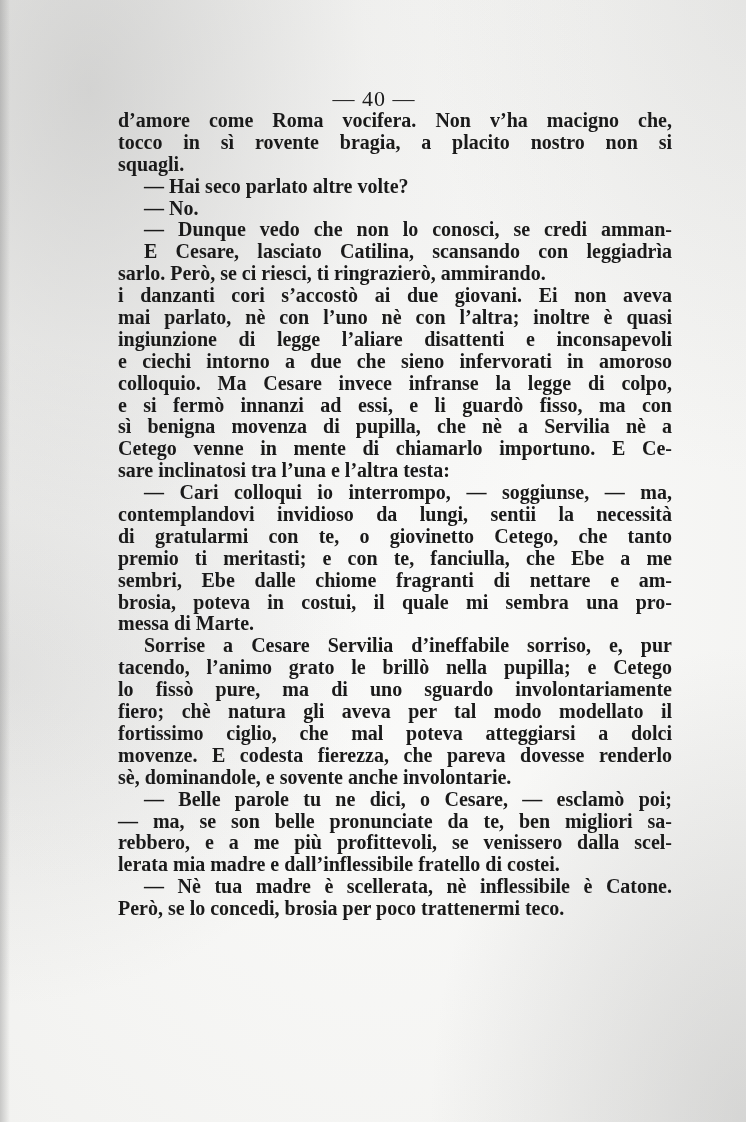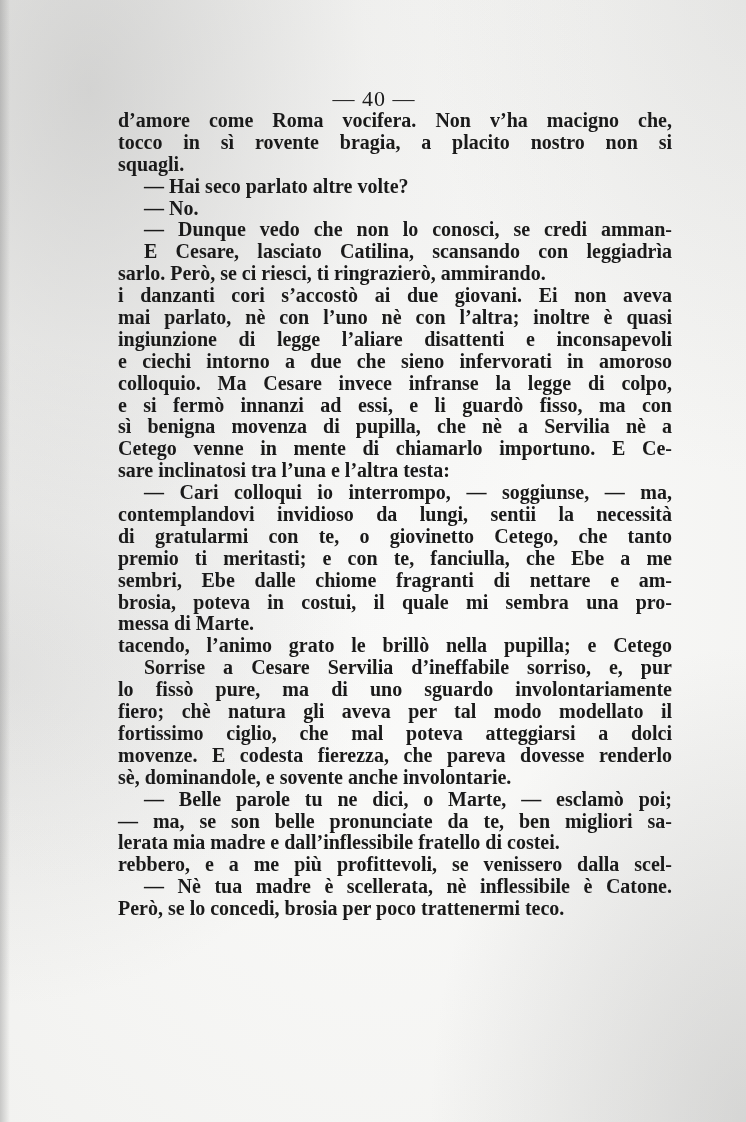--- a/index.html
+++ b/index.html
@@ -86,26 +86,26 @@
     <span class="line">sì benigna movenza di pupilla, che nè a Servilia nè a</span>
     <span class="line">Cetego venne in mente di chiamarlo importuno. E Ce-</span>
     <span class="line last">sare inclinatosi tra l’una e l’altra testa:</span>
     <span class="line indent">— Cari colloqui io interrompo, — soggiunse, — ma,</span>
     <span class="line">contemplandovi invidioso da lungi, sentii la necessità</span>
     <span class="line">di gratularmi con te, o giovinetto Cetego, che tanto</span>
     <span class="line">premio ti meritasti; e con te, fanciulla, che Ebe a me</span>
     <span class="line">sembri, Ebe dalle chiome fragranti di nettare e am-</span>
     <span class="line">brosia, poteva in costui, il quale mi sembra una pro-</span>
     <span class="line last">messa di Marte.</span>
+    <span class="line indent">Sorrise a Cesare Servilia d’ineffabile sorriso, e, pur</span>
     <span class="line">tacendo, l’animo grato le brillò nella pupilla; e Cetego</span>
-    <span class="line indent">Sorrise a Cesare Servilia d’ineffabile sorriso, e, pur</span>
     <span class="line">lo fissò pure, ma di uno sguardo involontariamente</span>
     <span class="line">fiero; chè natura gli aveva per tal modo modellato il</span>
     <span class="line">fortissimo ciglio, che mal poteva atteggiarsi a dolci</span>
     <span class="line">movenze. E codesta fierezza, che pareva dovesse renderlo</span>
     <span class="line last">sè, dominandole, e sovente anche involontarie.</span>
-    <span class="line indent">— Belle parole tu ne dici, o Marte, — esclamò poi;</span>
+    <span class="line indent">— Belle parole tu ne dici, o Cesare, — esclamò poi;</span>
     <span class="line">— ma, se son belle pronunciate da te, ben migliori sa-</span>
+    <span class="line">rebbero, e a me più profittevoli, se venissero dalla scel-</span>
     <span class="line last">lerata mia madre e dall’inflessibile fratello di costei.</span>
-    <span class="line">rebbero, e a me più profittevoli, se venissero dalla scel-</span>
     <span class="line indent">— Nè tua madre è scellerata, nè inflessibile è Catone.</span>
     <span class="line last">Però, se lo concedi, brosia per poco trattenermi teco.</span>
   </div>
 
 </body></html>

